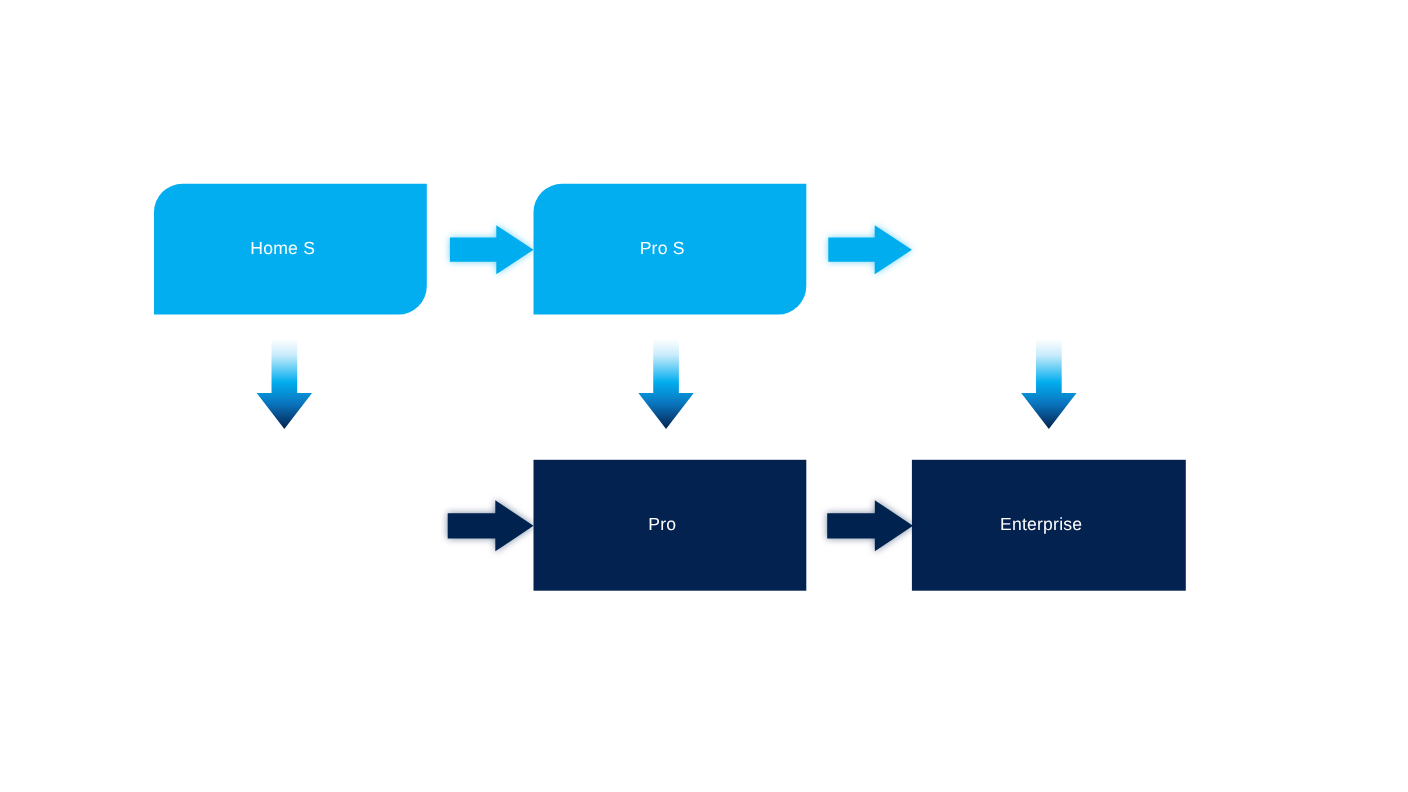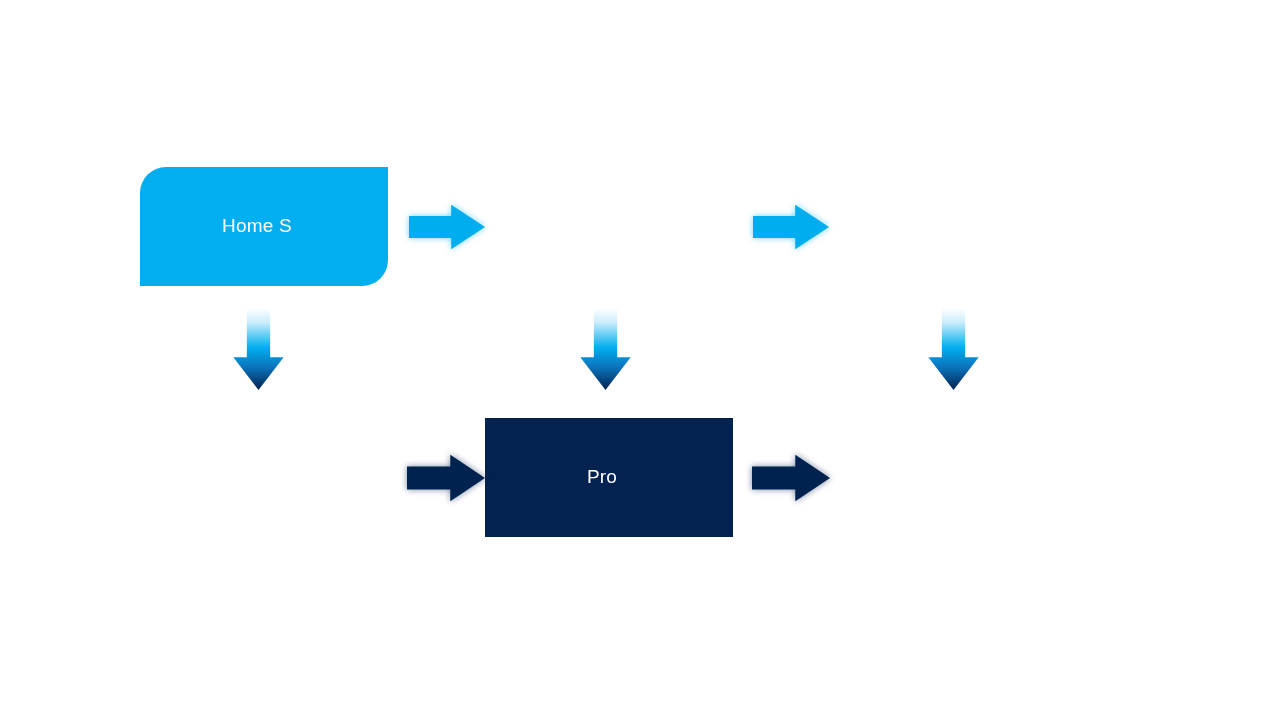--- a/index.html
+++ b/index.html
@@ -22,21 +22,21 @@
   }
 
   
   .box {
     position: absolute;
     display: flex;
     align-items: center;
     justify-content: center;
     box-sizing: border-box;
     color: #ffffff;
-    font-size: 19px;
+    font-size: 16px;
     font-weight: 400;
     letter-spacing: 0.2px;
     line-height: 1.2;
     user-select: none;
   }
 
   
   .box--light {
     background: #02aeef;
     border-radius: 26px 0 26px 0;
@@ -70,20 +70,23 @@
 </style>
 </head>
 <body>
 
 <div id="diagram">
 
   <div class="box box--light" style="left: 140px; top: 167px; width: 248px; height: 119px;">
     <span class="box__label">Home S</span>
   </div>
 
+  <div class="box box--light" style="left: 485px; top: 167px; width: 248px; height: 119px;">
+    <span class="box__label">Pro S</span>
+  </div>
 
 
   <div class="arrow arrow--interactive" style="left: 409px; top: 202px; width: 76px; height: 50px;">
       <svg width="76" height="50" viewBox="0 0 76 50">
         <defs>
           <filter id="ag0f" x="-45%" y="-45%" width="190%" height="190%">
             <feGaussianBlur in="SourceAlpha" stdDeviation="3.2" result="b"></feGaussianBlur>
             <feFlood flood-color="#02aeef" flood-opacity="0.55"></feFlood>
             <feComposite in2="b" operator="in" result="glow"></feComposite>
             <feMerge>
@@ -185,20 +188,23 @@
         <path d="M14.840000000000002,0 L38.16,0 L38.16,49.199999999999996 L51.675,49.199999999999996
           L26.5,82 L1.3250000000000002,49.199999999999996 L14.840000000000002,49.199999999999996 Z" fill="url(#ag4)"></path>
       </svg>
     </div>
 
 
   <div class="box box--dark" style="left: 485px; top: 418px; width: 248px; height: 119px;">
     <span class="box__label">Pro</span>
   </div>
 
+  <div class="box box--dark" style="left: 829px; top: 418px; width: 249px; height: 119px;">
+    <span class="box__label">Enterprise</span>
+  </div>
 
   <div class="arrow arrow--interactive" style="left: 407px; top: 452px; width: 78px; height: 52px;">
       <svg width="78" height="52" viewBox="0 0 78 52">
         <defs>
           <filter id="ag5f" x="-45%" y="-45%" width="190%" height="190%">
             <feGaussianBlur in="SourceAlpha" stdDeviation="3.2" result="b"></feGaussianBlur>
             <feFlood flood-color="#04224f" flood-opacity="0.55"></feFlood>
             <feComposite in2="b" operator="in" result="glow"></feComposite>
             <feMerge>
               <feMergeNode in="glow"></feMergeNode>

